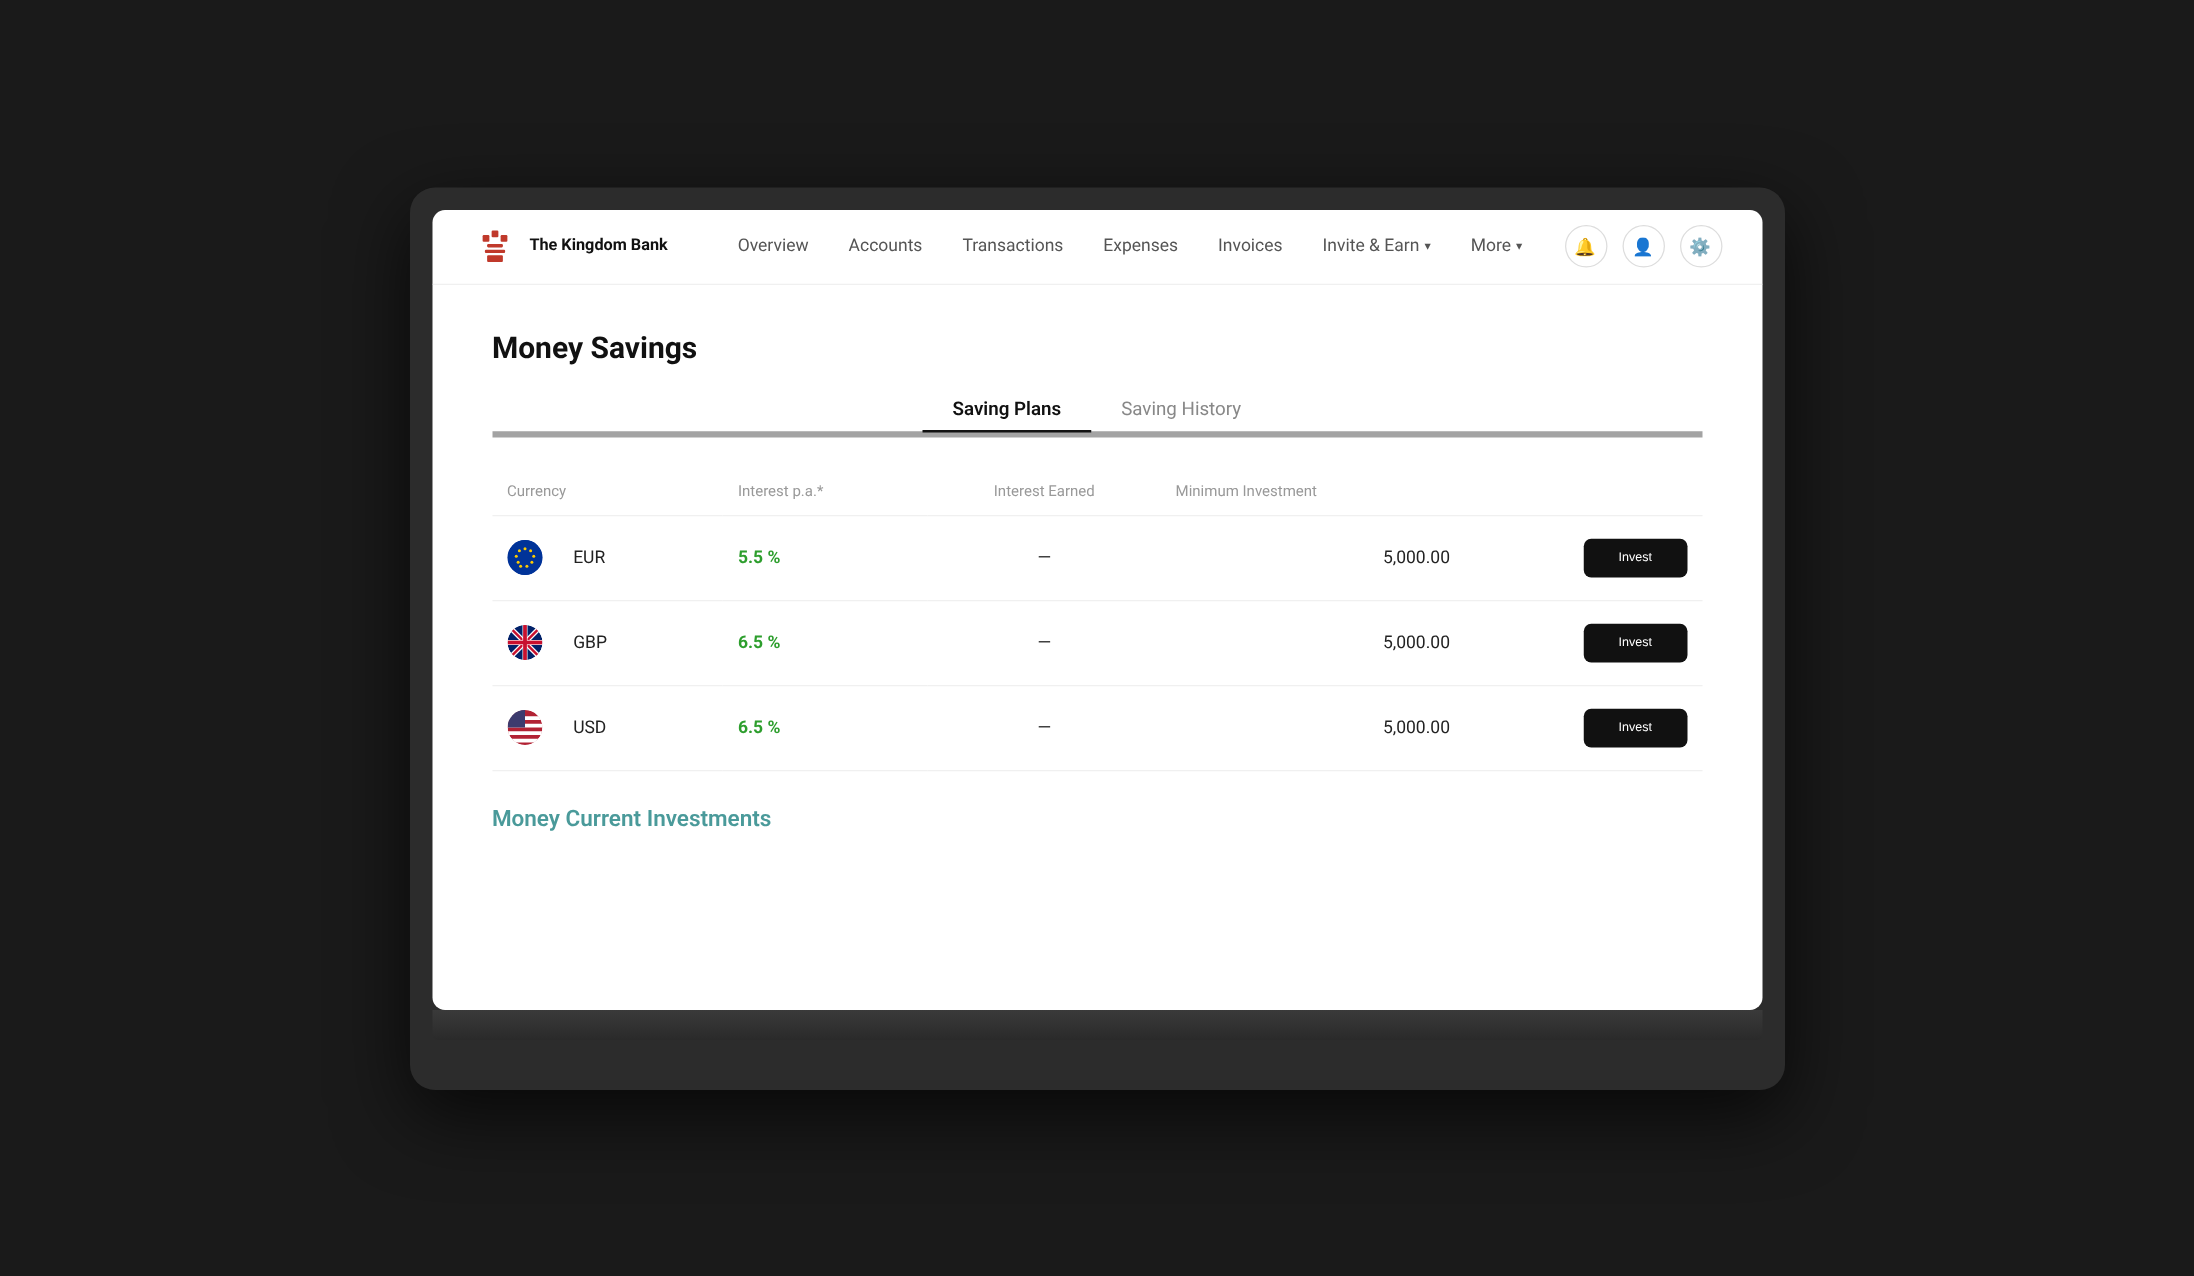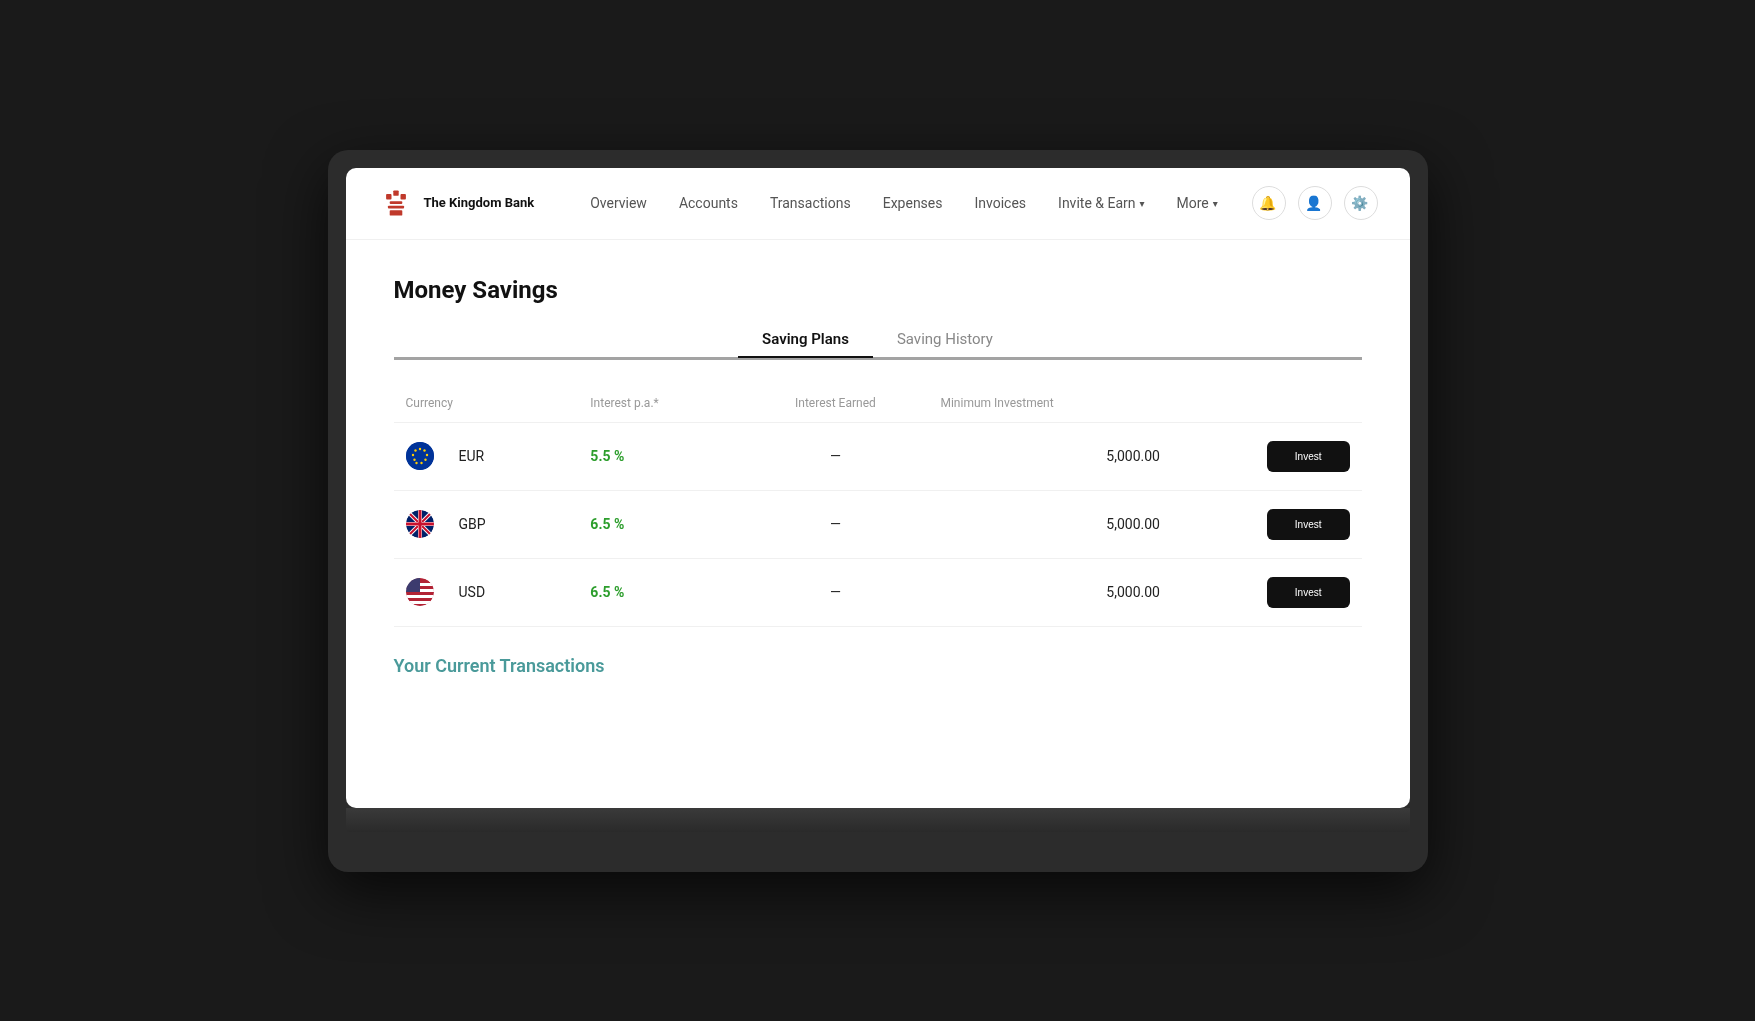--- a/index.html
+++ b/index.html
@@ -27,21 +27,21 @@
       border-radius: 10px;
       overflow: hidden;
       min-height: 640px;
     }
 
     
     .navbar {
       display: flex;
       align-items: center;
       padding: 0 32px;
-      height: 72px;
+      height: 60px;
       border-bottom: 1px solid #f0f0f0;
       gap: 8px;
     }
 
     .logo-area {
       display: flex;
       align-items: center;
       gap: 10px;
       margin-right: 32px;
       text-decoration: none;
@@ -108,21 +108,21 @@
       font-weight: 700;
       color: #111;
       margin-bottom: 16px;
     }
 
     
     .tabs-container {
       display: flex;
       justify-content: center;
       margin-bottom: 28px;
-      border-bottom: 3px solid #a3a3a3;
+      border-bottom: 5px solid #a3a3a3;
     }
 
     .tab {
       padding: 10px 24px;
       font-size: 15px;
       cursor: pointer;
       color: #888;
       position: relative;
       margin-bottom: -1px;
     }
@@ -390,19 +390,19 @@
             <td style="text-align:center;" class="dash-cell">—</td>
             <td style="text-align:right;">5,000.00</td>
             <td style="text-align:right;">
               <button class="invest-btn">Invest</button>
             </td>
           </tr>
         </tbody>
       </table>
 
 
-      <h2 class="current-investments">Your Current Transactions</h2>
+      <h2 class="current-investments">Money Current Investments</h2>
 
     </div>
   </div>
 
   <div class="laptop-bottom"></div>
 </div>
 
 </body></html>

